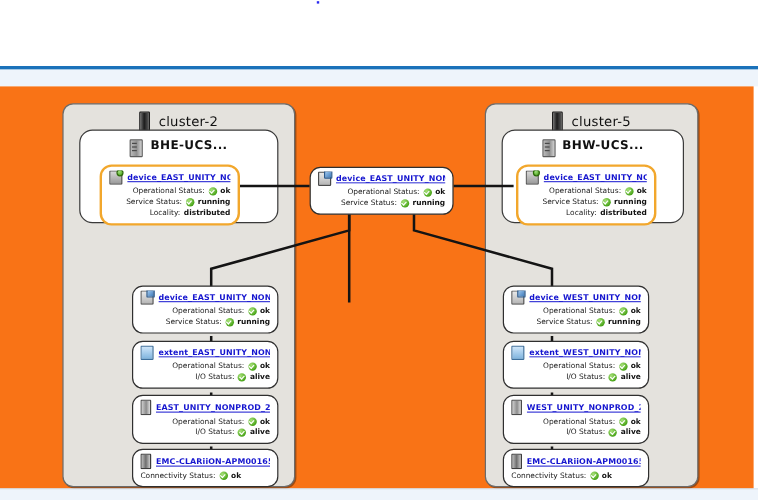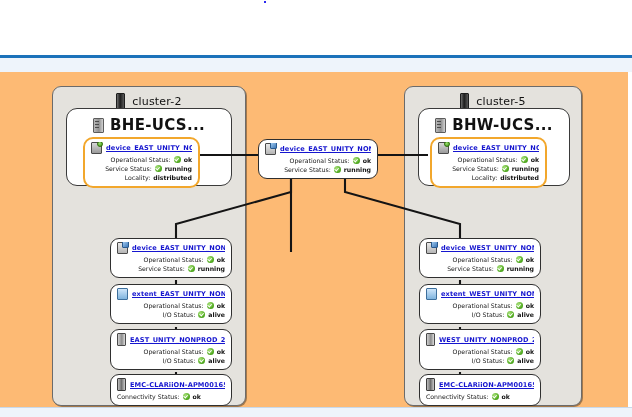--- a/index.html
+++ b/index.html
@@ -9,21 +9,21 @@
     font-family:"DejaVu Sans","Liberation Sans",sans-serif;
     overflow:hidden;position:relative;
   }
   .blank-top{position:absolute;left:0;top:0;width:632px;height:55px;background:#ffffff;}
   .dot-mark{position:absolute;left:264px;top:1px;width:2px;height:2px;background:#2a2af0;}
   .blue-rule{position:absolute;left:0;top:55px;width:632px;height:3px;background:#1b72ba;}
   .blue-band{position:absolute;left:0;top:58px;width:632px;height:14px;background:#eef4fb;}
   .bottom-rule{position:absolute;left:0;top:407px;width:632px;height:1px;background:#c9d9ea;}
   .bottom-band{position:absolute;left:0;top:408px;width:632px;height:9px;background:#eef4fb;}
 
-  .canvas{position:absolute;left:0;top:72px;width:628px;height:335px;background:#fdba74;}
+  .canvas{position:absolute;left:0;top:72px;width:628px;height:335px;background:#f97316;}
 
   .cluster{
     position:absolute;background:#e4e2dd;
     border:1px solid #6b6b6b;border-radius:9px;
     box-shadow:1px 1px 0 rgba(0,0,0,.35);
   }
   .cluster-hdr{
     position:absolute;top:6px;left:0;width:100%;
     display:flex;align-items:center;justify-content:center;gap:7px;
     font-size:11px;color:#111;letter-spacing:.2px;
@@ -33,22 +33,22 @@
     background:linear-gradient(90deg,#6e6e6e 0%,#1c1c1c 45%,#5a5a5a 100%);
     display:inline-block;
   }
 
   .ucs-box{
     position:absolute;background:#ffffff;
     border:1px solid #3a3a3a;border-radius:11px;
   }
   .ucs-hdr{
     position:absolute;top:7px;left:0;width:100%;
-    display:flex;align-items:center;justify-content:center;gap:6px;
-    font-size:15px;font-weight:bold;color:#111;letter-spacing:.3px;
+    display:flex;align-items:flex-start;justify-content:center;gap:6px;
+    font-size:10px;font-weight:bold;color:#111;letter-spacing:.3px;
   }
   .ico-ucs{
     width:9px;height:13px;display:inline-block;position:relative;
     background:linear-gradient(90deg,#b9b9b9,#8f8f8f 55%,#d2d2d2);
     border:1px solid #5c5c5c;border-radius:1px;
   }
   .ico-ucs::after{
     content:"";position:absolute;left:1px;top:2px;width:4px;height:1px;
     background:#4a4a4a;box-shadow:0 3px 0 #4a4a4a,0 6px 0 #4a4a4a;
   }

